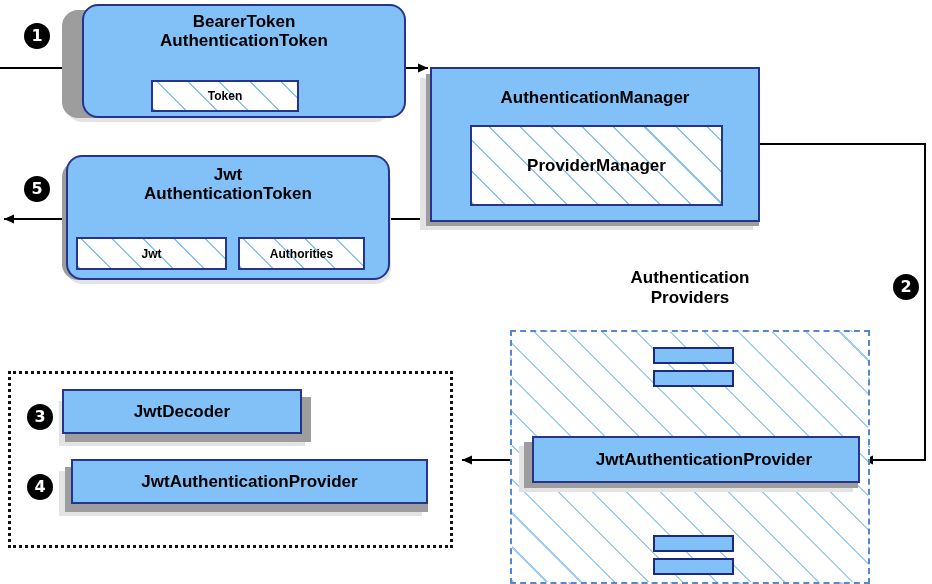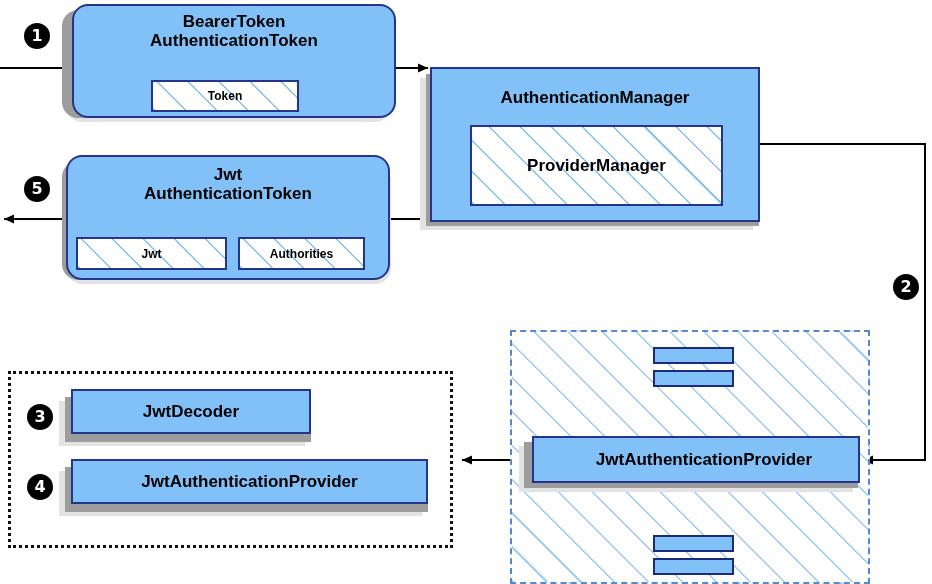--- a/index.html
+++ b/index.html
@@ -163,21 +163,21 @@
 
     <line x1="521" y1="460" x2="462" y2="460" stroke="#000" stroke-width="2" marker-end="url(#arrowLeft)"></line>
 
     <line x1="694" y1="389" x2="694" y2="434" stroke="#000" stroke-width="5" marker-start="url(#arrowUp)" marker-end="url(#arrowUp)"></line>
 
     <line x1="694" y1="491" x2="694" y2="533" stroke="#000" stroke-width="5" marker-start="url(#arrowUp)" marker-end="url(#arrowUp)"></line>
   </svg>
 
   <div class="shadow-light rounded" style="left:66px; top:14px; width:325px; height:108px;"></div>
   <div class="shadow-dark rounded" style="left:62px; top:10px; width:325px; height:108px;"></div>
-  <div class="node rounded t20" style="left:72px; top:4px; width:324px; height:114px; z-index:5; align-items:flex-start; padding-top:6px;">
+  <div class="node rounded t20" style="left:82px; top:4px; width:324px; height:114px; z-index:5; align-items:flex-start; padding-top:6px;">
     <div style="width:100%;">
       <div>BearerToken</div>
       <div>AuthenticationToken</div>
     </div>
   </div>
   <div class="hatchbox t18" style="left:151px; top:80px; width:148px; height:32px; z-index:7;">
     <span>Token</span>
   </div>
 
   <div class="shadow-light rounded" style="left:66px; top:165px; width:325px; height:119px;"></div>
@@ -197,40 +197,44 @@
 
   <div class="shadow-light" style="left:420px; top:78px; width:333px; height:152px;"></div>
   <div class="shadow-dark" style="left:426px; top:74px; width:333px; height:152px;"></div>
   <div class="node t20" style="left:430px; top:67px; width:330px; height:155px; z-index:5; align-items:flex-start; padding-top:19px;">
     <span>AuthenticationManager</span>
   </div>
   <div class="hatchbox t20" style="left:470px; top:125px; width:253px; height:81px; z-index:7;align-items:center;">
     <span>ProviderManager</span>
   </div>
 
+  <div class="caption t20" style="left:580px; top:268px; width:220px;">
+    <div>Authentication</div>
+    <div>Providers</div>
+  </div>
 
   <div class="providers-container" style="left:510px; top:330px; width:360px; height:254px;"></div>
 
   <div class="bar" style="left:653px; top:347px; width:81px; height:17px; z-index:6;"></div>
   <div class="bar" style="left:653px; top:370px; width:81px; height:17px; z-index:6;"></div>
 
   <div class="bar" style="left:653px; top:535px; width:81px; height:17px; z-index:6;"></div>
   <div class="bar" style="left:653px; top:558px; width:81px; height:17px; z-index:6;"></div>
 
   <div class="shadow-light" style="left:519px; top:446px; width:334px; height:46px; z-index:5;"></div>
   <div class="shadow-dark" style="left:524px; top:442px; width:334px; height:46px; z-index:6;"></div>
   <div class="node t20" style="left:532px; top:436px; width:328px; height:47px; z-index:8;padding-left:16px;">
     <span>JwtAuthenticationProvider</span>
   </div>
 
   <div class="dotted-group" style="left:8px; top:371px; width:445px; height:177px;"></div>
 
   <div class="shadow-light" style="left:59px; top:401px; width:246px; height:45px;"></div>
   <div class="shadow-dark" style="left:65px; top:397px; width:246px; height:45px;"></div>
-  <div class="node t20" style="left:71px; top:389px; width:240px; height:45px; z-index:8;">
+  <div class="node t20" style="left:62px; top:389px; width:240px; height:45px; z-index:8;">
     <span>JwtDecoder</span>
   </div>
 
   <div class="shadow-light" style="left:59px; top:471px; width:363px; height:45px;"></div>
   <div class="shadow-dark" style="left:65px; top:467px; width:363px; height:45px;"></div>
   <div class="node t20" style="left:71px; top:459px; width:357px; height:45px; z-index:8;">
     <span>JwtAuthenticationProvider</span>
   </div>
 
   <div class="marker" style="left:24px; top:23px;">

